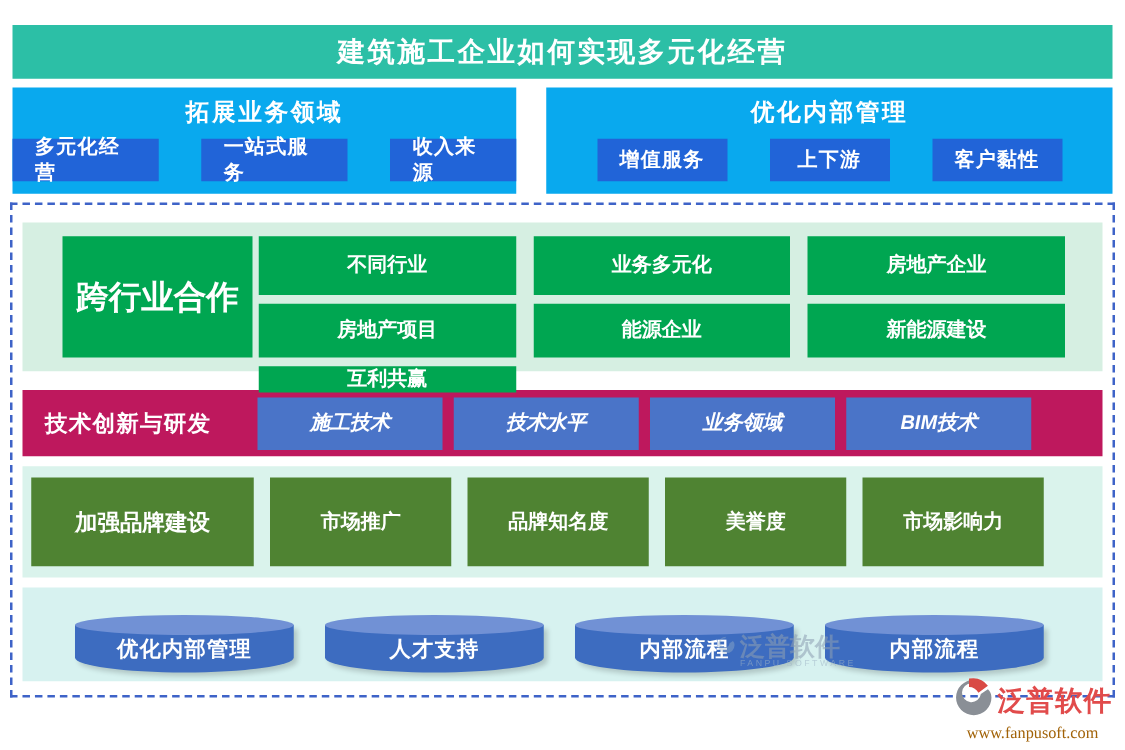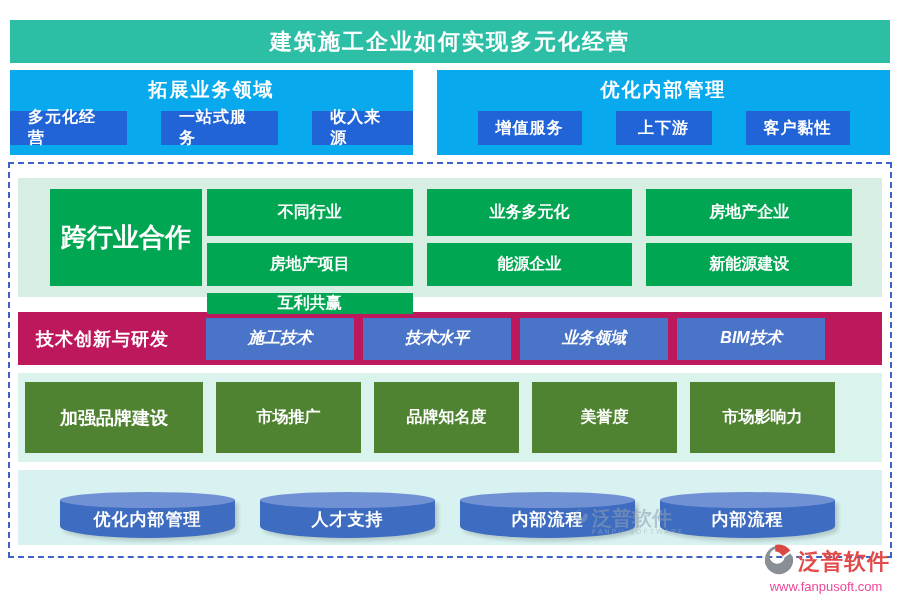--- a/index.html
+++ b/index.html
@@ -138,21 +138,21 @@
   .wm-icon { opacity: 0.7; }
 
   
   .logo {
     position: absolute; right: 10px; bottom: 6px;
     display: flex; flex-direction: column; align-items: center;
     background: transparent;
   }
   .logo-row { display: flex; align-items: center; gap: 2px; }
   .logo-name { color: #E14B4B; font-size: 22px; font-weight: bold; letter-spacing: 1px; }
-  .logo-url { color: #ec4899; font-size: 13px; margin-top: -2px; }
+  .logo-url { color: #a16207; font-size: 13px; margin-top: -2px; font-family: Liberation Serif, serif; }
 </style>
 </head>
 <body>
 
 <div class="title-bar">建筑施工企业如何实现多元化经营</div>
 
 <div class="top-row">
 
   <div class="blue-panel bp-left">
     <div class="bp-header">拓展业务领域</div>

